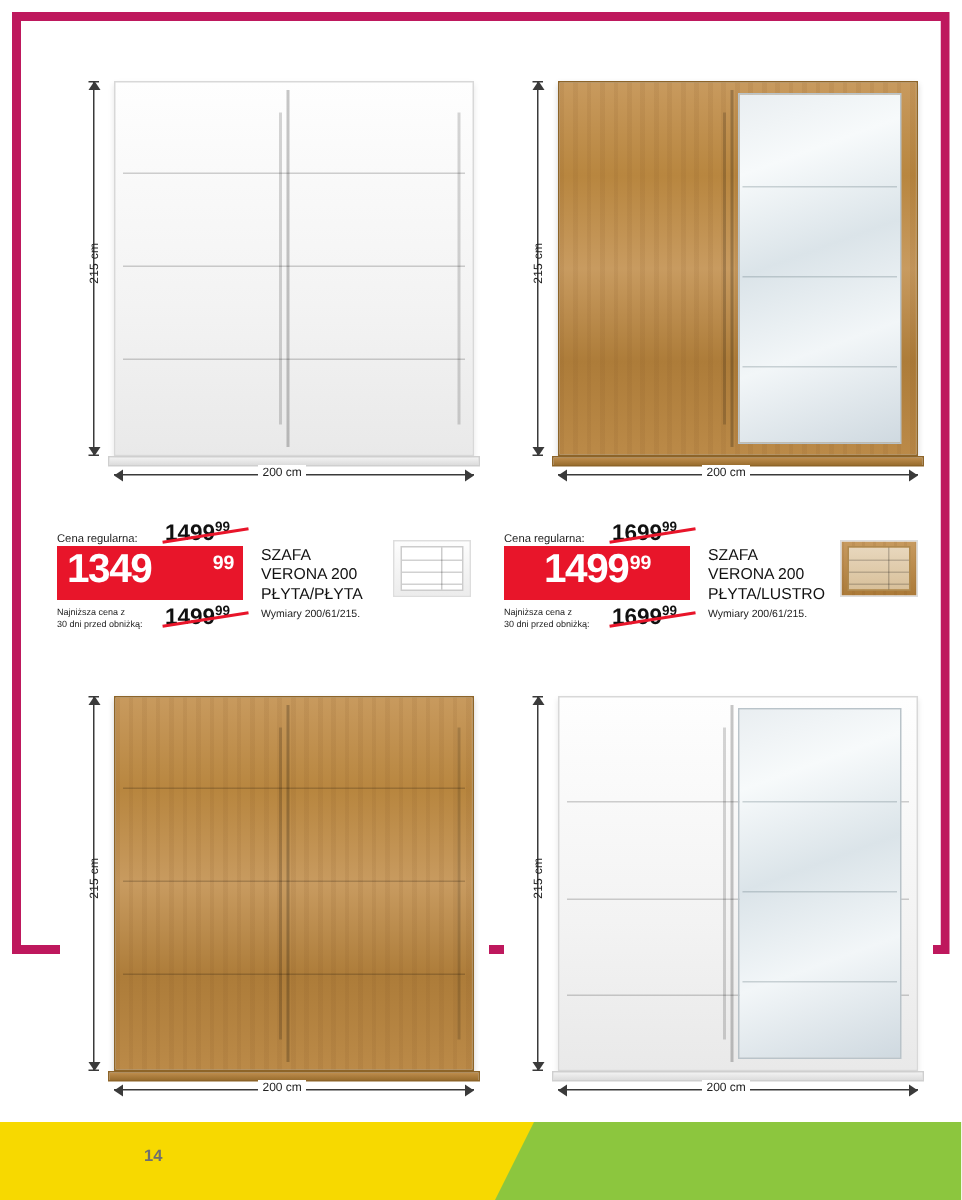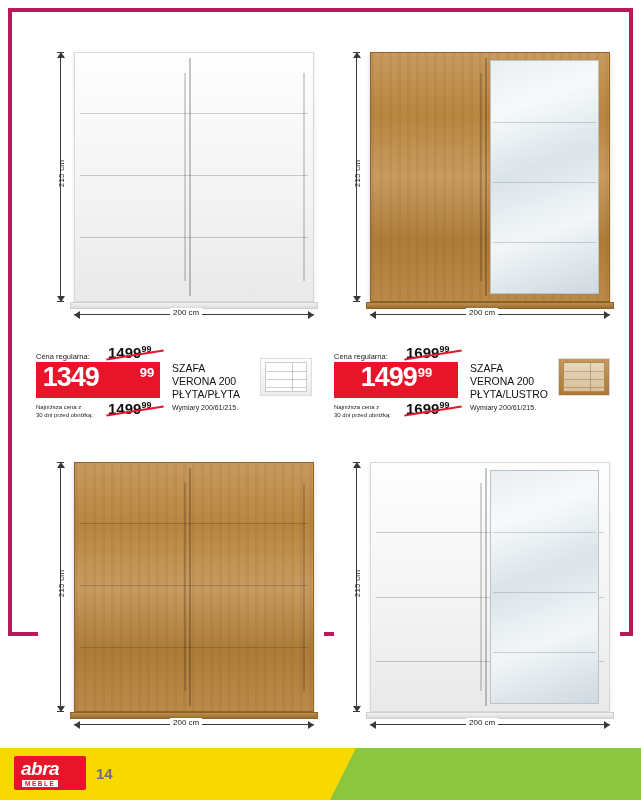--- a/index.html
+++ b/index.html
@@ -12,21 +12,21 @@
   .page {
     position: relative;
     width: 641px; height: 800px;
     background: #ffffff;
   }
   
   .frame {
     position: absolute;
     left: 8px; top: 8px;
     width: 625px; height: 628px;
-    border: 4px solid #be185d;
+    border: 6px solid #be185d;
     background: #ffffff;
   }
   .inner {
     position: absolute;
     left: 0; top: 0; right: 0; bottom: 0;
     background: #ffffff;
   }
 
   
   .photo-cell {
@@ -291,21 +291,21 @@
     font-size: 6.5px;
     letter-spacing: 1.5px;
     background: #ffffff;
     color: #e8152a;
     padding: 0 3px;
     font-weight: bold;
   }
   .page-num {
     position: absolute;
     left: 96px; top: 17px;
-    font-size: 15px;
+    font-size: 11px;
     color: #6f6f6f;
     font-weight: bold;
   }
   .footer-url {
     position: absolute;
     right: 18px; top: 18px;
     font-size: 11.5px;
     font-weight: bold;
     color: #ffffff;
     letter-spacing: .3px;
@@ -487,19 +487,15 @@
         </div>
         <div class="dim-h-label" style="left:132px; top:274px;">200 cm</div>
       </div>
 
     </div>
   </div>
 
   <div class="footer">
     <div class="footer-green"></div>
     <div class="footer-yellow"></div>
-    <div class="logo-box">
-      <div class="logo-abra">abra</div>
-      <div class="logo-meble">MEBLE</div>
-    </div>
     <div class="page-num">14</div>
   </div>
 </div>
 
 </body></html>

